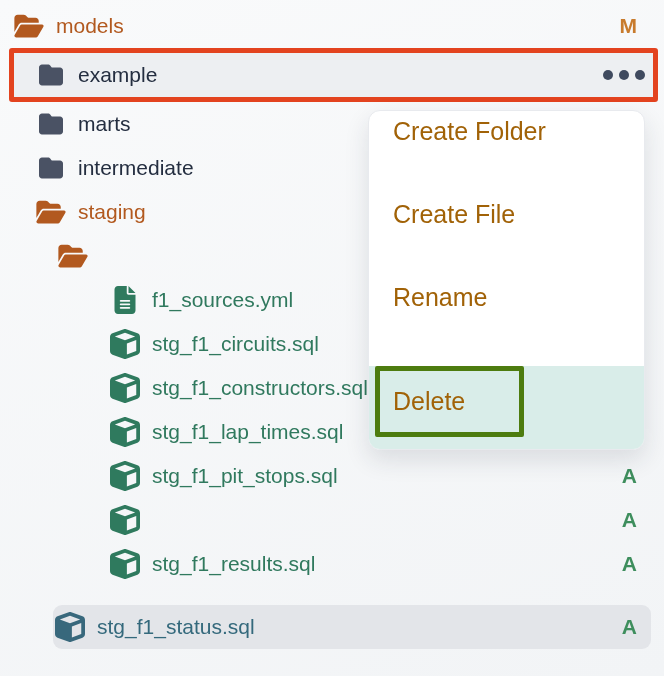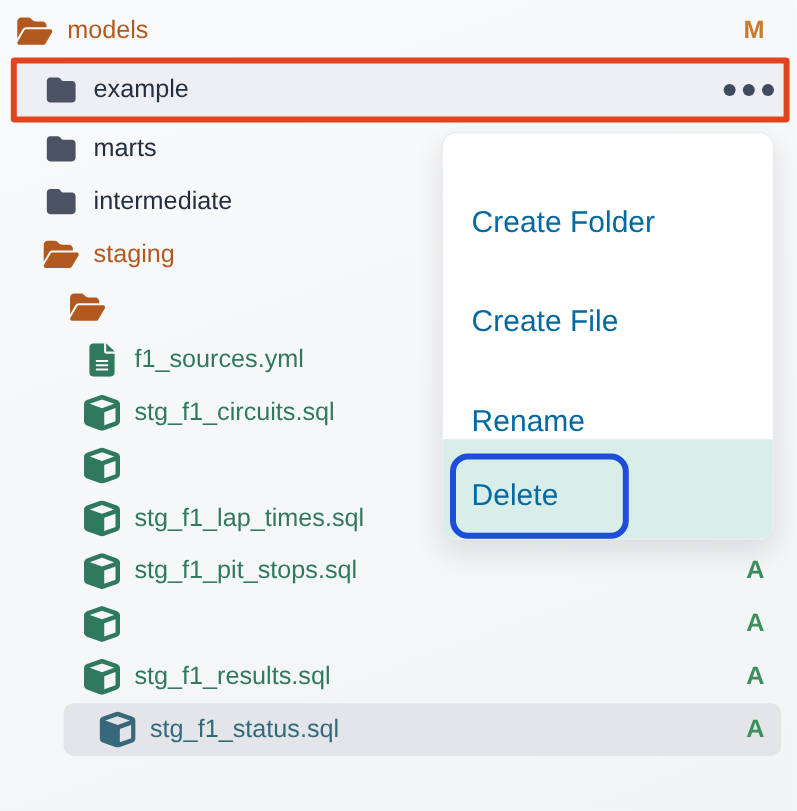--- a/index.html
+++ b/index.html
@@ -20,21 +20,21 @@
   }
   .row .icon {
     width:34px; flex:0 0 34px; display:flex;
     justify-content:center; align-items:center; margin-right:10px;
   }
   .row .icon svg { display:block; fill:currentColor; }
   .row .spacer { flex:1; }
   .depth-0 { padding-left:12px; }
   .depth-1 { padding-left:34px; }
   .depth-2 { padding-left:56px; }
-  .depth-3 { padding-left:68px; }
+  .depth-3 { padding-left:108px; }
 
   .kind-folder-open { color:#b2591f; }
   .kind-folder-open .icon { color:#b2591f; }
   .kind-folder { color:#242e40; }
   .kind-folder .icon { color:#4a5264; }
   .kind-model, .kind-file { color:#30795e; }
   .kind-model .icon, .kind-file .icon { color:#2f7a5e; }
 
   .badge { font-weight:bold; font-size:21px; padding-right:27px; }
   .badge.b-M { color:#c87b2d; }
@@ -46,42 +46,43 @@
     border:5px solid #e3431f; border-radius:3px;
     background:#edeff2; padding-left:20px;
   }
   
   .dots { display:flex; gap:6px; padding-right:8px; align-items:center; }
   .dots i { width:10px; height:10px; border-radius:50%; background:#3f4a5f; }
 
   
   .row.selected {
     background:#e3e5e9; border-radius:9px;
-    margin-left:53px; margin-right:13px; padding-left:28px;
+    margin-left:53px; margin-right:13px; padding-left:0;
     color:#34697c;
+    margin-top:19px;
   }
   .row.selected .icon { color:#38687c; }
   .row.selected .badge { padding-right:14px; color:#3e8e5d; }
 
   
   .context-menu {
     position:absolute; left:368px; top:110px; width:277px;
     background:#ffffff; border:1px solid #e8eaee; border-radius:12px;
     box-shadow:0 10px 24px rgba(30,41,59,.12);
     padding-top:6px; z-index:5;
   }
   .menu-item {
-    height:83px; display:flex; align-items:flex-end;
-    padding-left:24px; font-size:25px; color:#0369a1;
+    height:83px; display:flex; align-items:flex-start;
+    padding-left:24px; font-size:25px; color:#a16207;
   }
   .menu-item.highlighted {
     background:#d9ede9; border-radius:0 0 11px 11px; padding-left:6px;
   }
   .delete-box {
-    border:5px solid #1d4ed8; border-radius:15px;
+    border:5px solid #4d7c0f; border-radius:2px;
     width:149px; height:71px; display:flex; align-items:center;
     padding-left:13px;
   }
 </style>
 </head>
 <body>
 
 <div class="screen">
   <div class="tree">
       <div class="row depth-0 kind-folder-open">
@@ -168,20 +169,21 @@
     <span class="label">stg_f1_circuits.sql</span>
     <span class="spacer"></span>
 
   </div>
       <div class="row depth-3 kind-model">
     <span class="icon">
   <svg width="30" height="30" viewBox="0 0 512 512">
             <path d="M234.5 5.7c13.9-5 29.1-5 43.1 0l192 68.6C495 83.4 512 107.5 512 134.6V377.4c0 27-17 51.2-42.5 60.3l-192 68.6c-13.9 5-29.1 5-43.1 0l-192-68.6C17 428.6 0 404.5 0 377.4V134.6c0-27 17-51.2 42.5-60.3l192-68.6zM256 66L82.3 128 256 190l173.7-62L256 66zm32 368.6l160-57.1v-188L288 246.6v188z"></path>
           </svg>
 </span>
+    <span class="label">stg_f1_constructors.sql</span>
     <span class="spacer"></span>
 
   </div>
       <div class="row depth-3 kind-model">
     <span class="icon">
   <svg width="30" height="30" viewBox="0 0 512 512">
             <path d="M234.5 5.7c13.9-5 29.1-5 43.1 0l192 68.6C495 83.4 512 107.5 512 134.6V377.4c0 27-17 51.2-42.5 60.3l-192 68.6c-13.9 5-29.1 5-43.1 0l-192-68.6C17 428.6 0 404.5 0 377.4V134.6c0-27 17-51.2 42.5-60.3l192-68.6zM256 66L82.3 128 256 190l173.7-62L256 66zm32 368.6l160-57.1v-188L288 246.6v188z"></path>
           </svg>
 </span>
     <span class="label">stg_f1_lap_times.sql</span>

